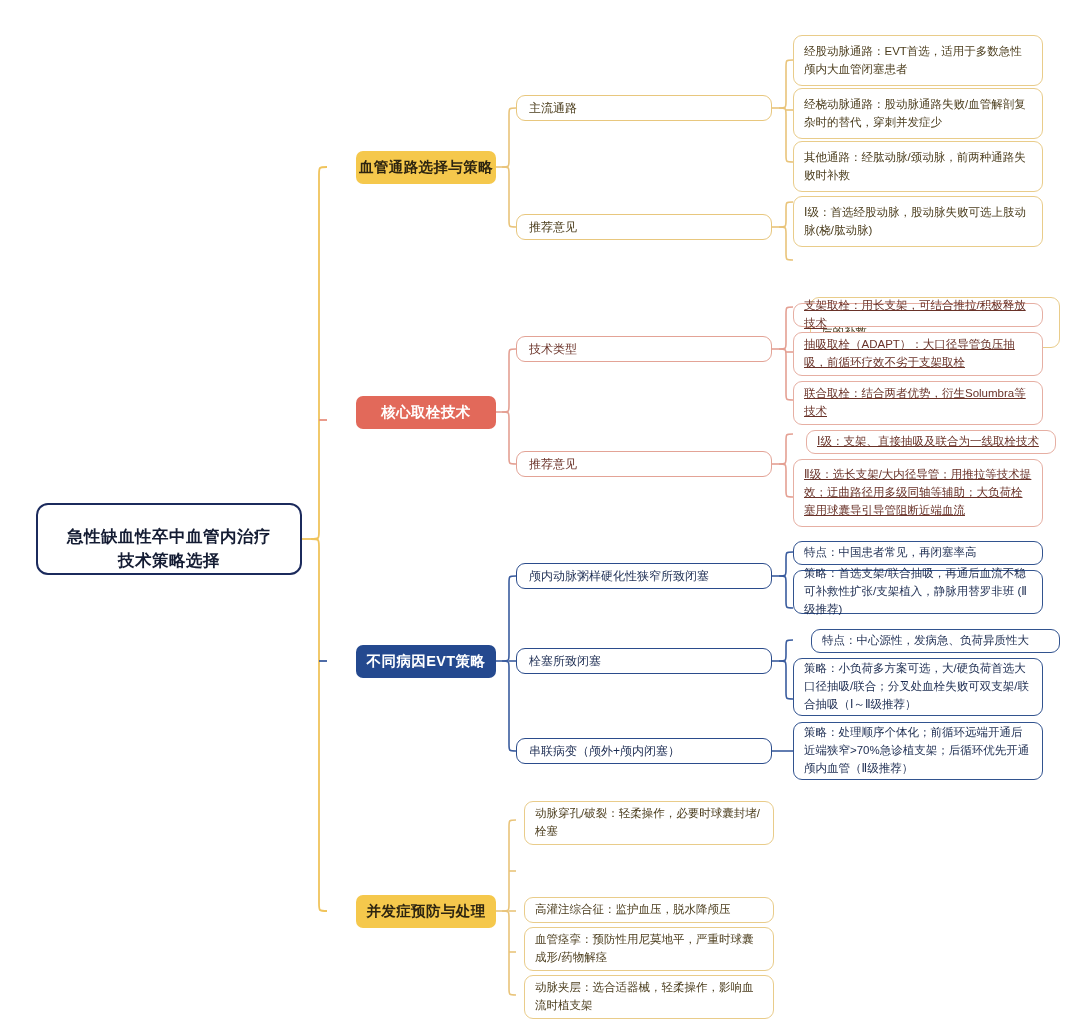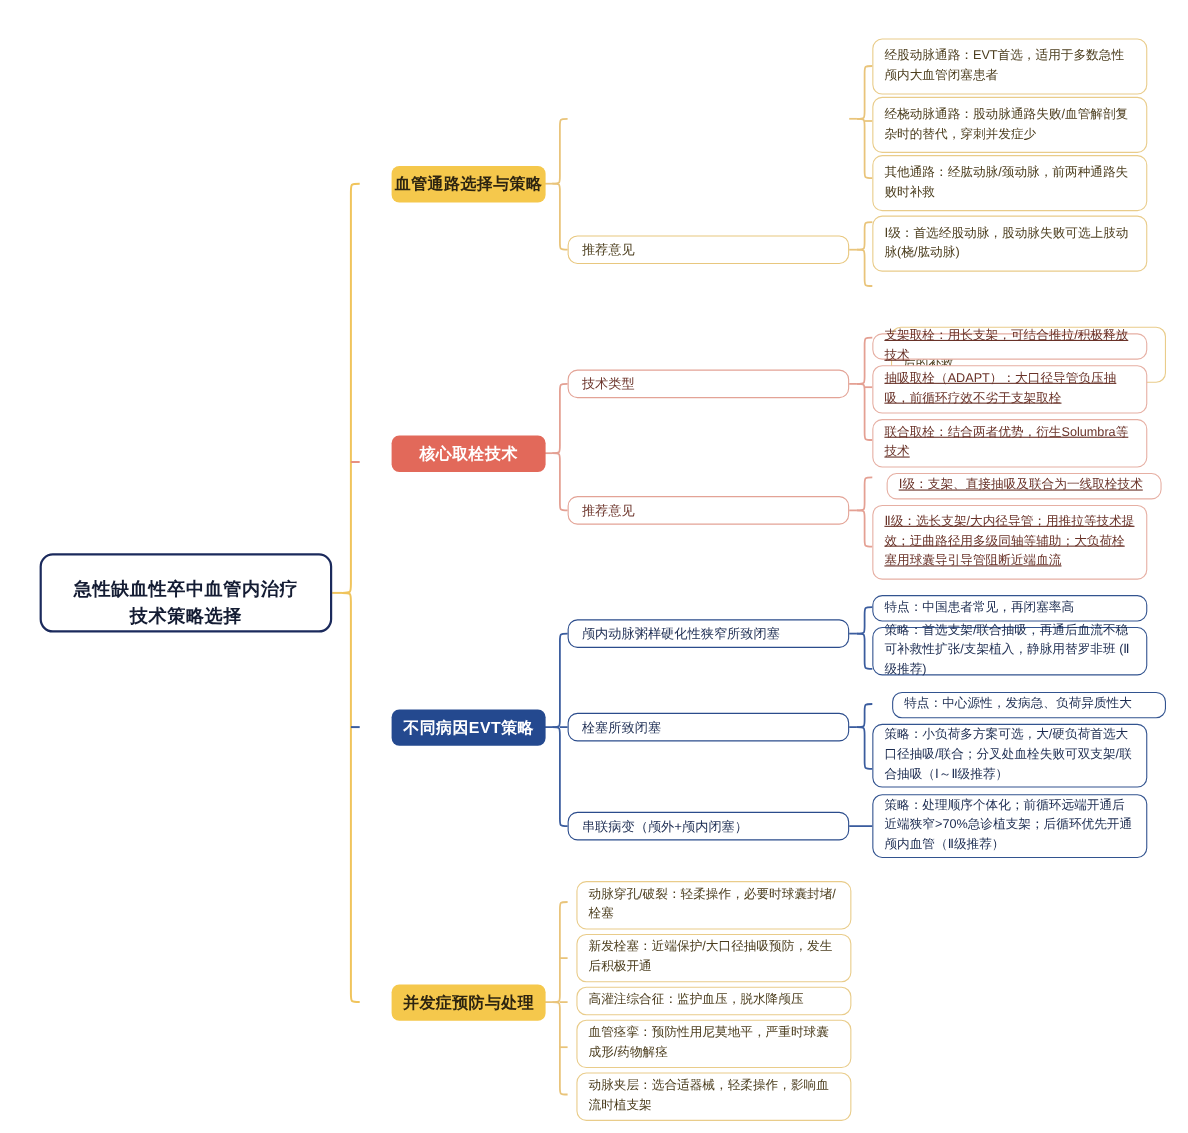--- a/index.html
+++ b/index.html
@@ -139,20 +139,21 @@
 
   <div class="root-node">
     <div class="txt">
       <div>急性缺血性卒中血管内治疗</div>
       <div>技术策略选择</div>
     </div>
   </div>
 
   <div class="branch yellow" style="left:356px;top:151px;width:140px;">血管通路选择与策略</div>
 
+  <div class="node2 yellow" style="left:516px;top:95px;width:256px;height:26px;">主流通路</div>
 
   <div class="node2 yellow" style="left:516px;top:214px;width:256px;height:26px;">推荐意见</div>
 
   <div class="leaf yellow" style="left:793px;top:35px;width:250px;height:51px;">
     <span>经股动脉通路：EVT首选，适用于多数急性颅内大血管闭塞患者</span>
   </div>
   <div class="leaf yellow" style="left:793px;top:88px;width:250px;height:51px;">
     <span>经桡动脉通路：股动脉通路失败/血管解剖复杂时的替代，穿刺并发症少</span>
   </div>
   <div class="leaf yellow" style="left:793px;top:141px;width:250px;height:51px;">
@@ -213,23 +214,20 @@
 
   <div class="leaf blue" style="left:793px;top:722px;width:250px;height:58px;">
     <span>策略：处理顺序个体化；前循环远端开通后近端狭窄&gt;70%急诊植支架；后循环优先开通颅内血管（Ⅱ级推荐）</span>
   </div>
 
   <div class="branch yellow" style="left:356px;top:895px;width:140px;">并发症预防与处理</div>
 
   <div class="leaf yellow" style="left:524px;top:801px;width:250px;height:44px;">
     <span>动脉穿孔/破裂：轻柔操作，必要时球囊封堵/栓塞</span>
   </div>
-  <div class="leaf yellow" style="left:524px;top:849px;width:250px;height:44px;">
-    <span>新发栓塞：近端保护/大口径抽吸预防，发生后积极开通</span>
-  </div>
   <div class="leaf yellow" style="left:524px;top:897px;width:250px;height:26px;">
     <span>高灌注综合征：监护血压，脱水降颅压</span>
   </div>
   <div class="leaf yellow" style="left:524px;top:927px;width:250px;height:44px;">
     <span>血管痉挛：预防性用尼莫地平，严重时球囊成形/药物解痉</span>
   </div>
   <div class="leaf yellow" style="left:524px;top:975px;width:250px;height:44px;">
     <span>动脉夹层：选合适器械，轻柔操作，影响血流时植支架</span>
   </div>
 

